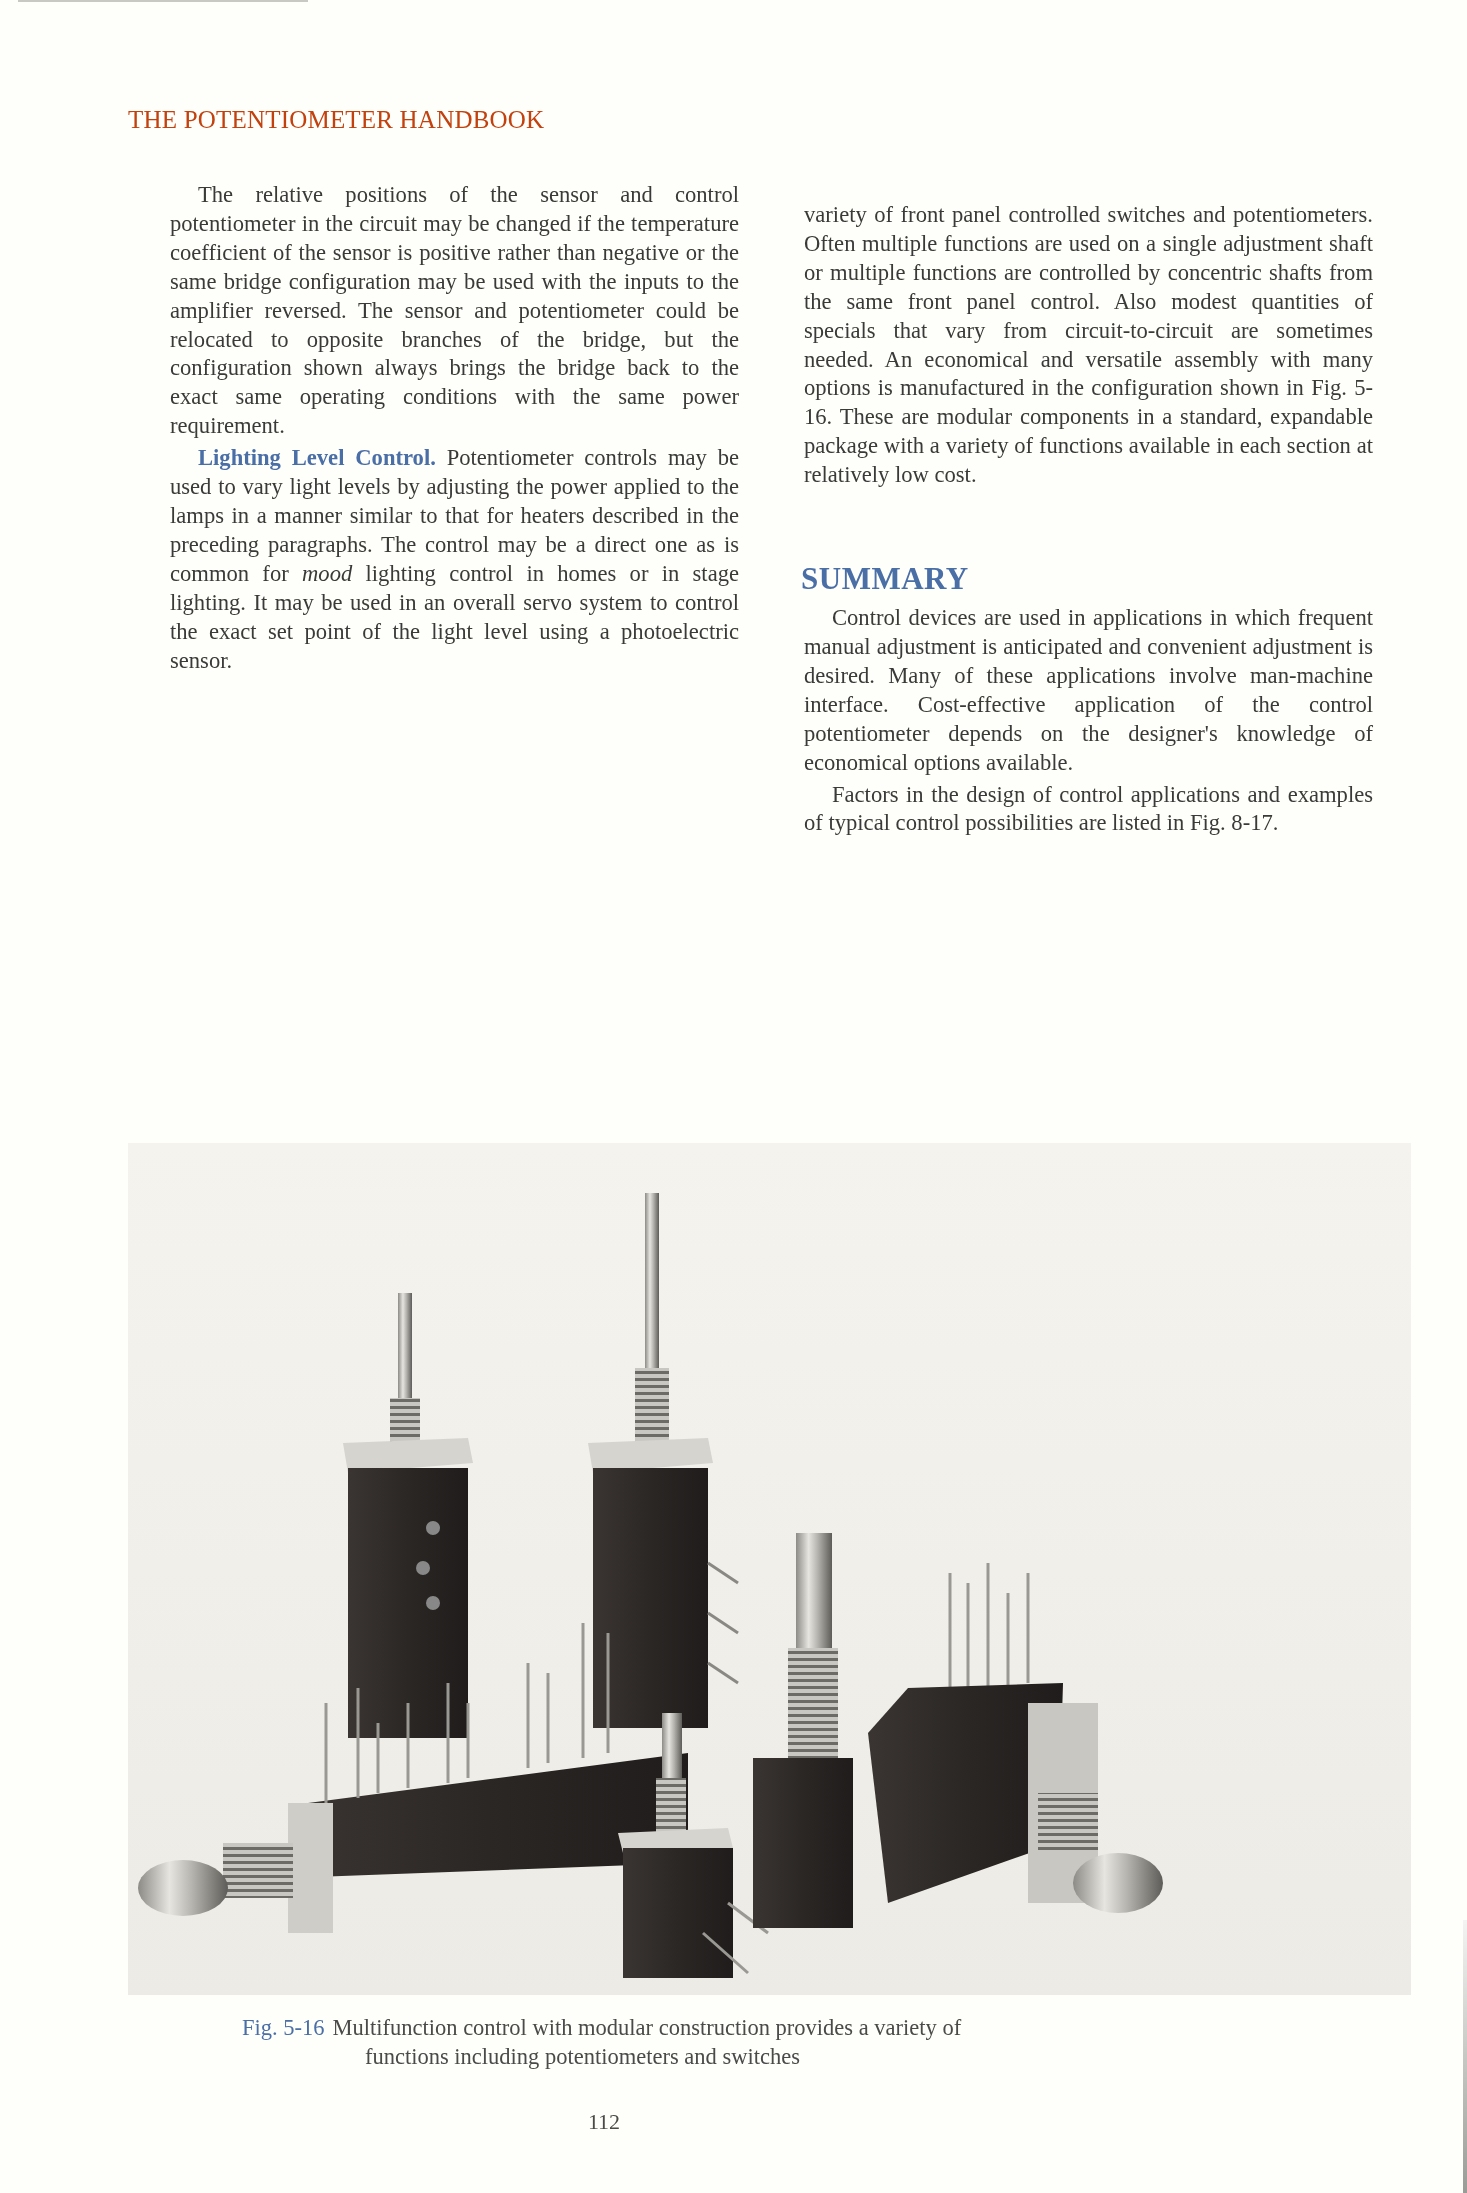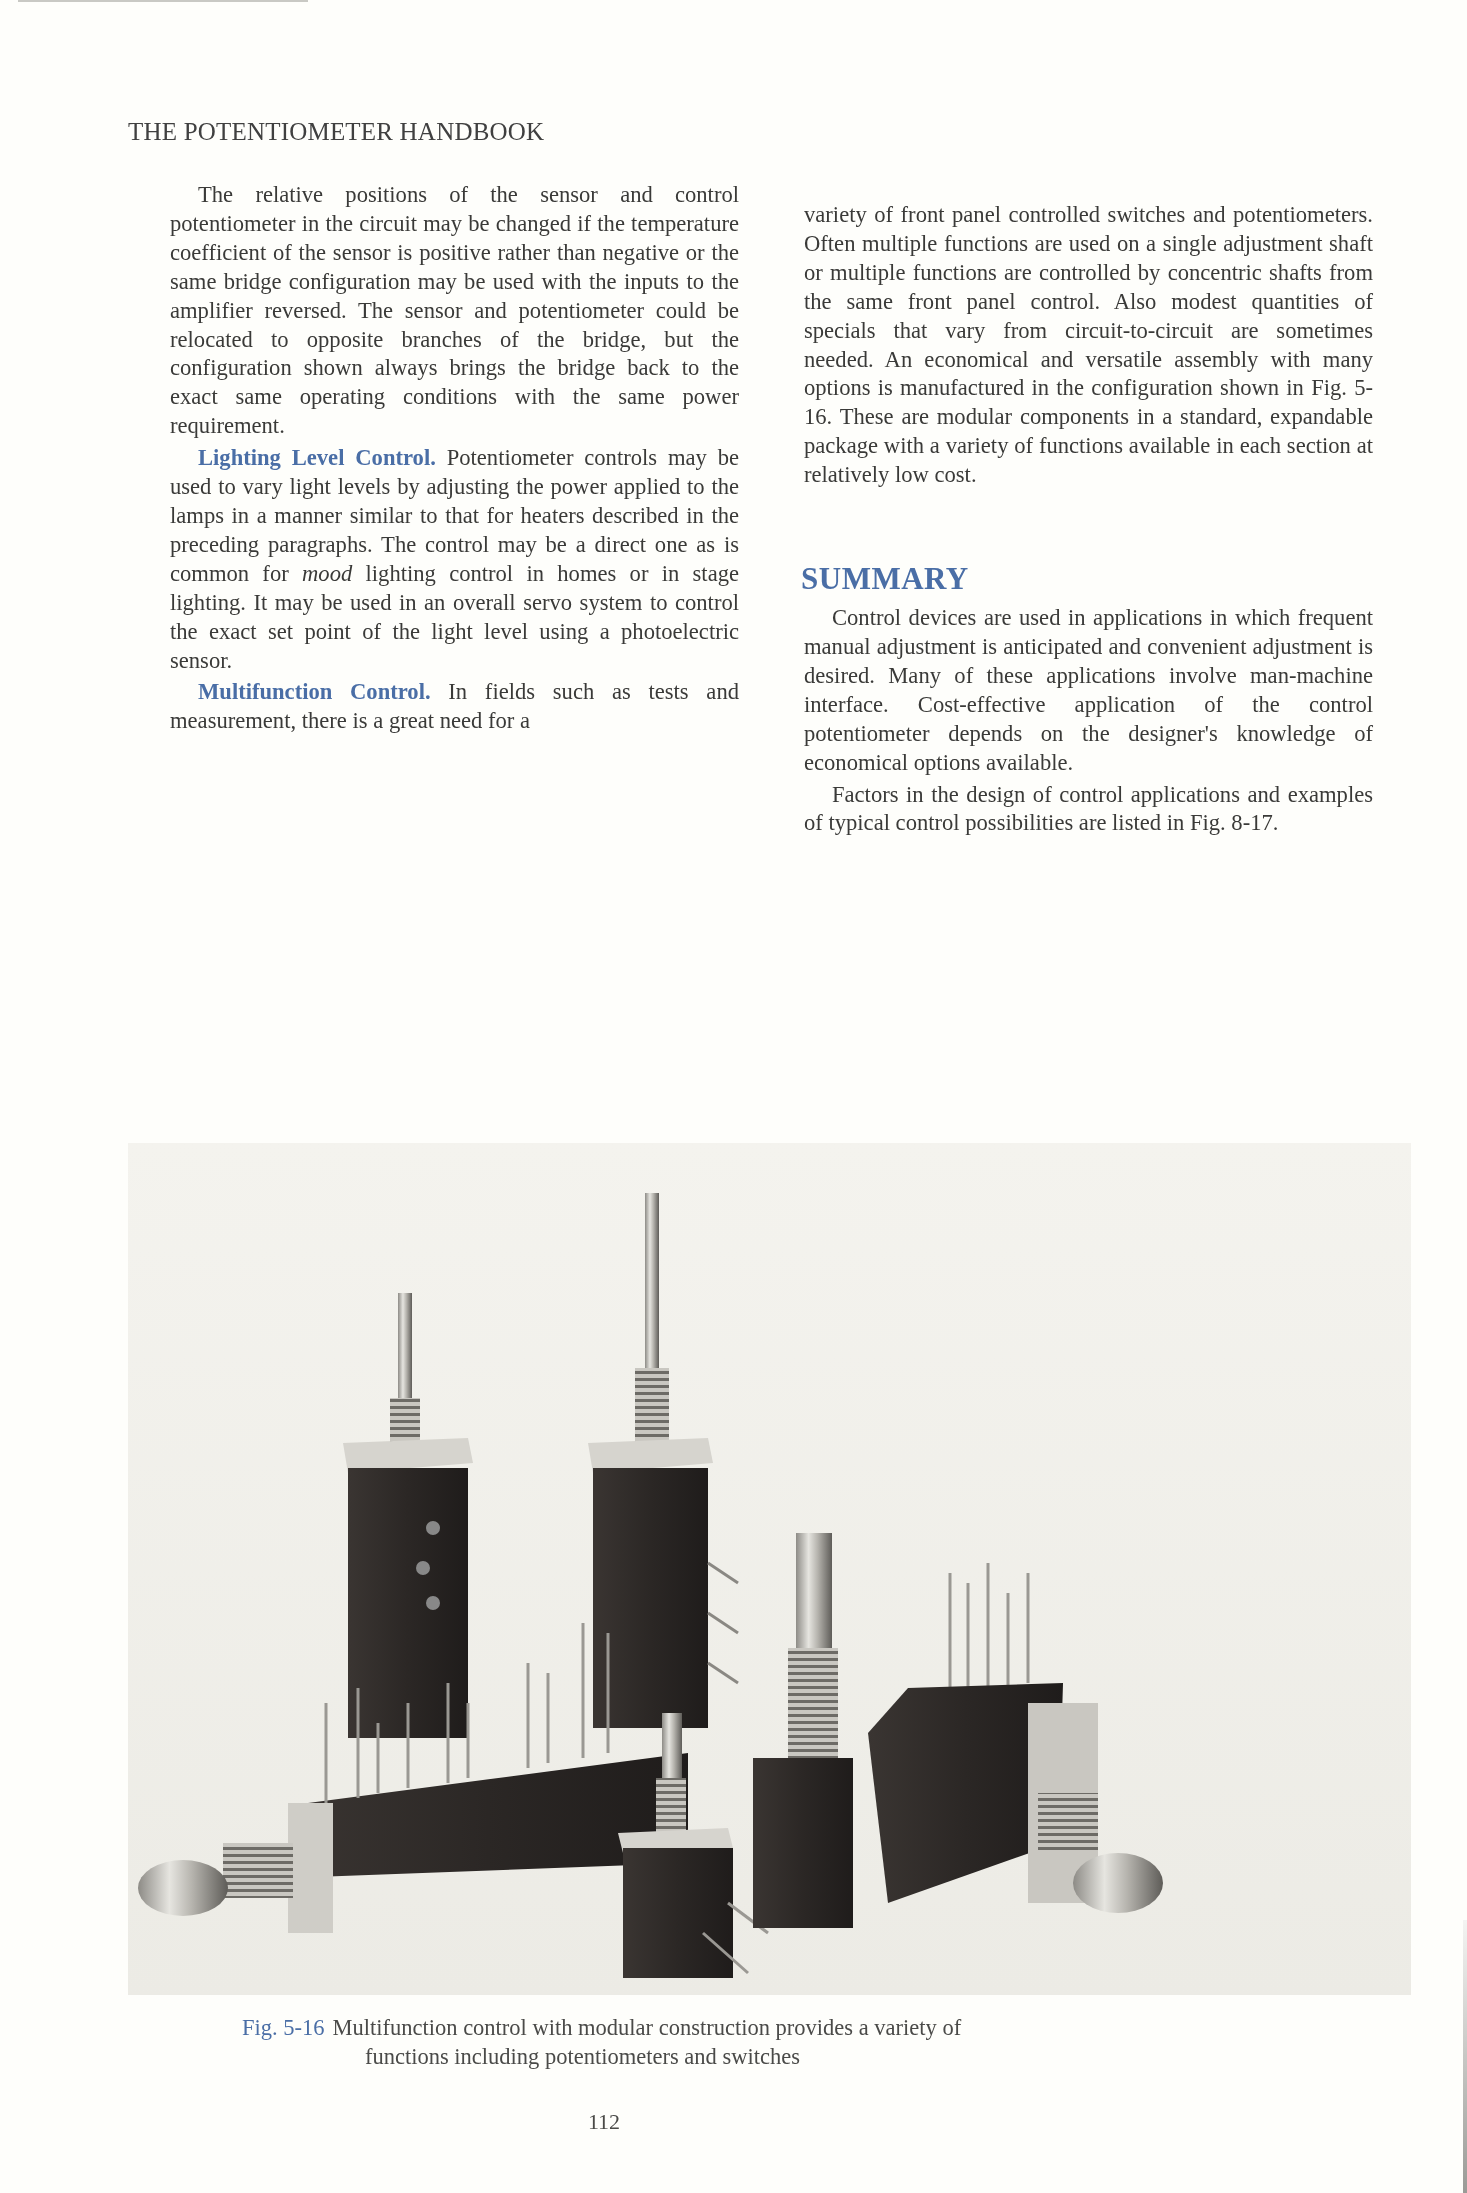--- a/index.html
+++ b/index.html
@@ -5,21 +5,21 @@
   html, body { margin: 0; padding: 0; }
   body {
     width: 1467px; height: 2193px; position: relative; overflow: hidden;
     background: #fefefb;
     font-family: "Liberation Serif", "DejaVu Serif", serif;
     color: #3a3a38;
   }
   .top-rule { position: absolute; left: 18px; top: 0; width: 290px; height: 2px; background: #c9c9c4; }
   .running-head {
     position: absolute; left: 128px; top: 106px;
-    font-size: 25px; letter-spacing: 0.2px; color: #404040; margin-top: 12px;
+    font-size: 25px; letter-spacing: 0.2px; color: #c2410c;
   }
   .col { position: absolute; top: 178px; width: 575px; font-size: 22.6px; line-height: 28.9px; text-align: justify; }
   .col.left { left: 167px; }
   .col.right { left: 801px; top: 198px; }
   .col p { margin: 3px; text-indent: 0; }
   .col p.indent { text-indent: 28px; }
   .run-in { font-weight: bold; color: #4a6ea6; }
   .summary-heading {
     font-size: 31px; font-weight: bold; color: #4a6ea6; letter-spacing: 0.5px;
     margin: 70px 0 6px 0; line-height: 38px;
@@ -42,21 +42,20 @@
 </head>
 <body>
 
 <div class="top-rule"></div>
 
 <div class="running-head">THE POTENTIOMETER HANDBOOK</div>
 
 <div class="col left">
   <p class="indent">The relative positions of the sensor and control potentiometer in the circuit may be changed if the temperature coefficient of the sensor is positive rather than negative or the same bridge configuration may be used with the inputs to the amplifier reversed. The sensor and potentiometer could be relocated to opposite branches of the bridge, but the configuration shown always brings the bridge back to the exact same operating conditions with the same power requirement.</p>
   <p class="indent"><span class="run-in">Lighting Level Control.</span><span> Potentiometer controls may be used to vary light levels by adjusting the power applied to the lamps in a manner similar to that for heaters described in the preceding paragraphs. The control may be a direct one as is common for </span><em>mood</em><span> lighting control in homes or in stage lighting. It may be used in an overall servo system to control the exact set point of the light level using a photoelectric sensor.</span></p>
-  <p class="indent"><span class="run-in">Multifunction Control.</span><span> In fields such as tests and measurement, there is a great need for a</span></p>
 </div>
 
 <div class="col right">
   <p>variety of front panel controlled switches and potentiometers. Often multiple functions are used on a single adjustment shaft or multiple functions are controlled by concentric shafts from the same front panel control. Also modest quantities of specials that vary from circuit-to-circuit are sometimes needed. An economical and versatile assembly with many options is manufactured in the configuration shown in Fig. 5-16. These are modular components in a standard, expandable package with a variety of functions available in each section at relatively low cost.</p>
   <div class="summary-heading">SUMMARY</div>
   <p class="indent">Control devices are used in applications in which frequent manual adjustment is anticipated and convenient adjustment is desired. Many of these applications involve man-machine interface. Cost-effective application of the control potentiometer depends on the designer's knowledge of economical options available.</p>
   <p class="indent">Factors in the design of control applications and examples of typical control possibilities are listed in Fig. 8-17.</p>
 </div>
 
 <div class="figure" aria-label="Photograph of five modular multifunction potentiometer/switch assemblies">

